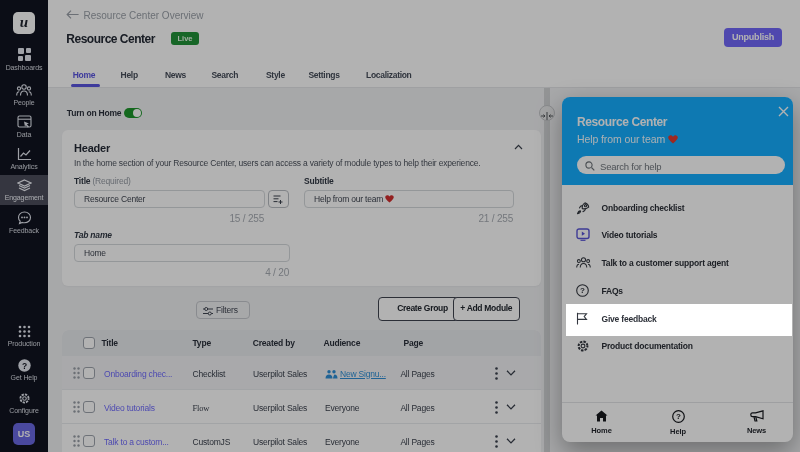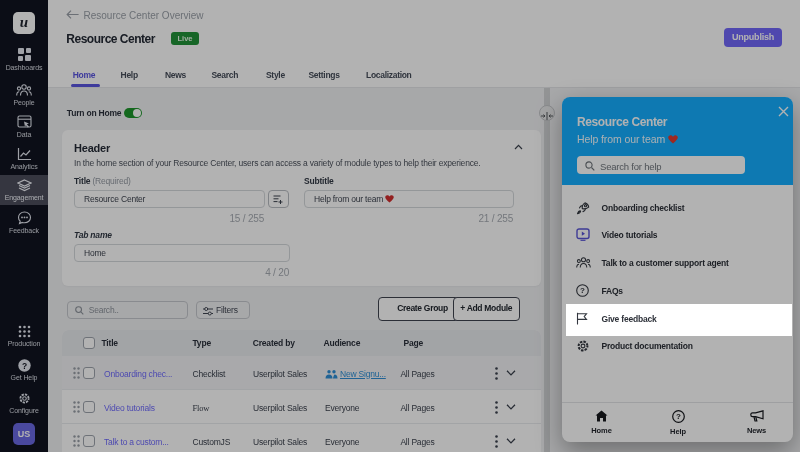--- a/index.html
+++ b/index.html
@@ -70,21 +70,21 @@
 #divbar { position:absolute; left:543.5px; top:88px; width:6px; height:364px; background:#d2d4d6; }
 #divhandle { position:absolute; left:538.5px; top:105px; width:16px; height:16px; background:#e9eaeb; border:1px solid #c4c6c9; border-radius:50%; z-index:6; }
 
 
 #panel { position:absolute; left:562px; top:97px; width:231px; height:345px; background:#fff; border-radius:8px;
   box-shadow:0 10px 26px rgba(0,0,0,0.35); z-index:8; }
 #pblue { position:absolute; left:0; top:0; width:231px; height:88.3px; background:#15aeff; border-radius:8px 8px 0 0; }
 #ptitle { position:absolute; left:15px; top:18px; font-size:12px; font-weight:bold; color:#fdfeff; letter-spacing:-0.4px; }
 #psub { position:absolute; left:15px; top:36px; font-size:10.5px; color:#f4fbff; letter-spacing:-0.1px; }
 #pclose { position:absolute; left:216px; top:9px; }
-#psearch { position:absolute; left:15px; top:59px; width:168px; height:18.3px; background:#fff; border:1px solid rgba(255,255,255,0.65); border-radius:4px; }
+#psearch { position:absolute; left:15px; top:59px; width:208px; height:18.3px; background:#fff; border:1px solid rgba(255,255,255,0.65); border-radius:9px; }
 #psearch span { position:absolute; left:22px; top:4px; font-size:9.5px; color:#70767d; letter-spacing:-0.2px; }
 .pitem { position:absolute; left:0; width:231px; height:28px; }
 .pitem svg { position:absolute; left:13.5px; top:7px; }
 .pitem .pt { position:absolute; left:39.5px; top:9px; font-size:8.5px; font-weight:bold; color:#2c3038; letter-spacing:-0.2px; }
 #pnav { position:absolute; left:0; top:305px; width:231px; height:40px; border-top:1px solid #e2e4e7; border-radius:0 0 8px 8px; }
 .pnavitem { position:absolute; top:7px; width:60px; text-align:center; }
 .pnavitem svg { display:block; margin:0 auto; }
 .pnavitem .nl { display:block; font-size:7.5px; font-weight:bold; color:#23262d; margin-top:4px; letter-spacing:-0.1px; }
 
 
@@ -135,24 +135,20 @@
       <div class="input" style="left:242px; top:59.5px; width:210px;">Help from our team <svg width="9" height="8" viewBox="0 0 10 9" style="vertical-align:-1px;">
             <path d="M5 8.5 C2 6 0.2 4.2 0.2 2.6 C0.2 1.2 1.3 0.3 2.5 0.3 C3.6 0.3 4.5 0.9 5 1.8 C5.5 0.9 6.4 0.3 7.5 0.3 C8.7 0.3 9.8 1.2 9.8 2.6 C9.8 4.2 8 6 5 8.5 Z" fill="#d32f2f"></path>
           </svg></div>
       <div class="counter" style="left:122px; top:83px;">15 / 255</div>
       <div class="counter" style="left:371px; top:83px;">21 / 255</div>
       <div class="flabel" style="left:12px; top:100px;font-style:italic;">Tab name</div>
       <div class="input" style="left:12px; top:113.5px; width:216px;">Home</div>
       <div class="counter" style="left:147px; top:137px;">4 / 20</div>
     </div>
 
-    <div id="searchbox">Search..<svg width="9" height="9" viewBox="0 0 9 9" style="position:absolute;left:7px;top:4px;">
-          <circle cx="3.6" cy="3.6" r="2.9" stroke="#8d939b" stroke-width="1.1" fill="none"></circle>
-          <path d="M5.9 5.9 L8.3 8.3" stroke="#8d939b" stroke-width="1.1"></path>
-        </svg></div>
     <div id="filters">Filters<svg width="10" height="9" viewBox="0 0 10 9" style="position:absolute;left:6px;top:4.5px;">
           <path d="M0 2 H10 M0 6.5 H10" stroke="#3f4551" stroke-width="1"></path>
           <circle cx="3.2" cy="2" r="1.5" fill="#fff" stroke="#3f4551" stroke-width="1"></circle>
           <circle cx="6.8" cy="6.5" r="1.5" fill="#fff" stroke="#3f4551" stroke-width="1"></circle>
         </svg></div>
     <div class="btn" id="creategroup">Create Group</div>
     <div class="btn" id="addmodule">+ Add Module</div>
 
     <div id="table">
       <div id="thead">

